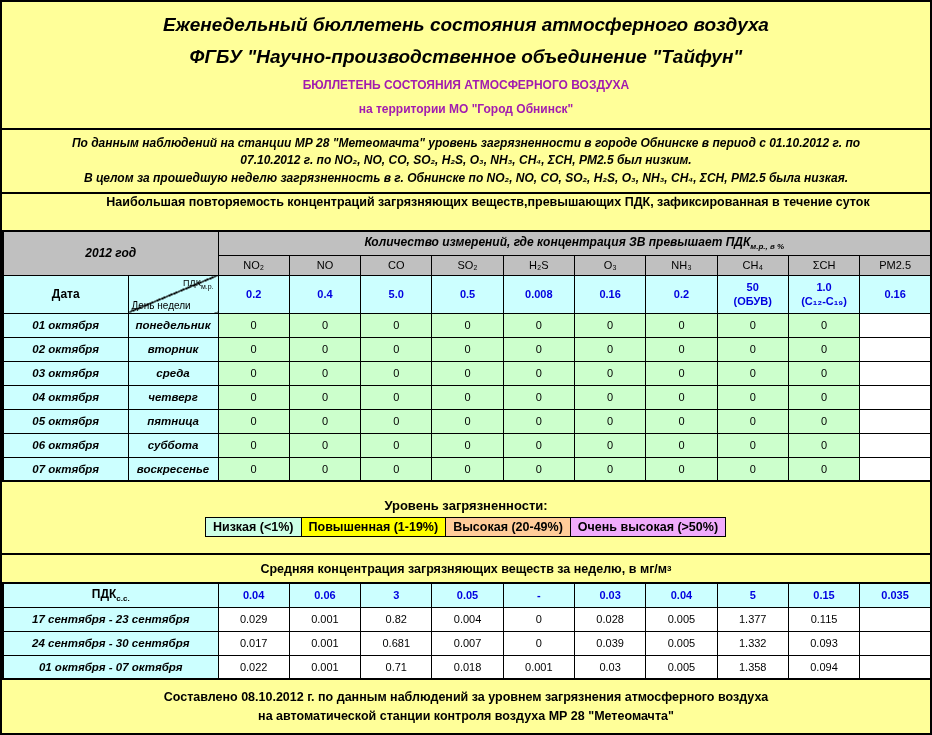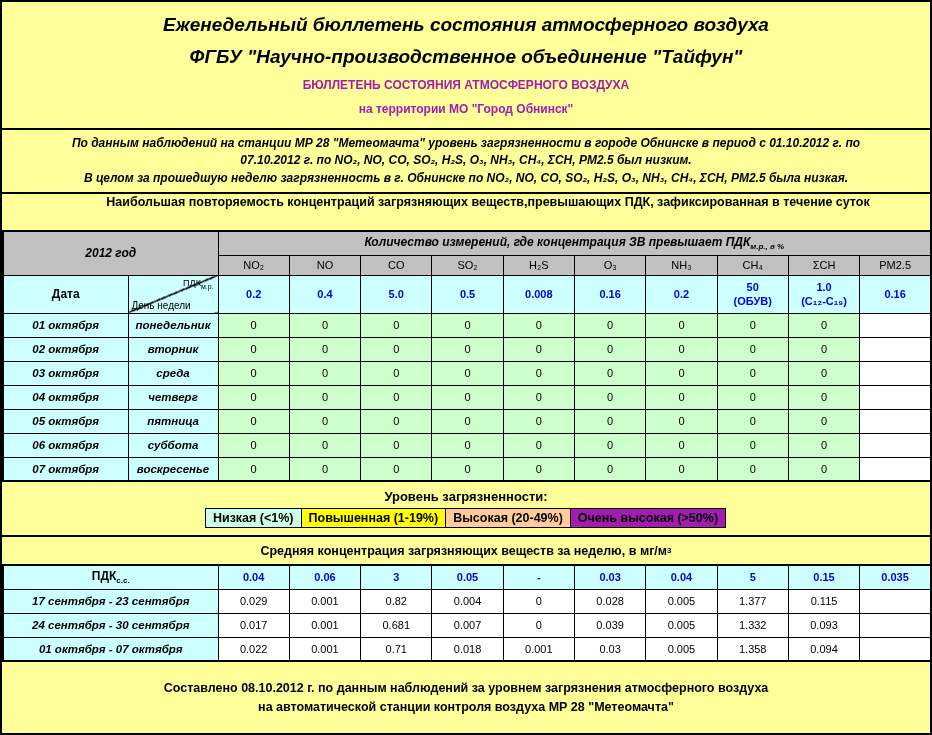--- a/index.html
+++ b/index.html
@@ -54,21 +54,21 @@
           background-image: linear-gradient(to bottom right,
             transparent calc(50% - 0.8px), #000 calc(50% - 0.8px),
             #000 calc(50% + 0.8px), transparent calc(50% + 0.8px)); }
   .diag .dtop { position: absolute; top: 2px; right: 4px; font-size: 9px; font-weight: normal; }
   .diag .dbot { position: absolute; bottom: 2px; left: 3px; font-size: 10px; font-weight: normal; }
   .diag sub { font-size: 7px; }
 
   sub { font-size: 8px; } sup { font-size: 8px; }
 
   
-  .legend { height: 55px; border-bottom: 2px solid #000; display: flex; flex-direction: column;
+  .legend { height: 73px; border-bottom: 2px solid #000; display: flex; flex-direction: column;
             justify-content: center; align-items: center; gap: 4px; }
   .legend-title { font-size: 13px; font-weight: bold; }
   .legend-strip { display: inline-flex; }
   .legend-item { border: 1px solid #000; margin-left: -1px; padding: 2px 7px;
                  font-size: 12.5px; font-weight: bold; }
 
   
   .footer { flex: 1; display: flex; flex-direction: column; justify-content: center;
             text-align: center; font-size: 12.5px; font-weight: bold; line-height: 1.5; border-radius: 21px; }
 </style>
@@ -239,21 +239,21 @@
   </tr>
       </tbody>
   </table>
 
   <div class="legend">
     <div class="legend-title">Уровень загрязненности:</div>
     <div class="legend-strip">
       <span class="legend-item" style="background-color: rgb(204, 255, 229);">Низкая (&lt;1%)</span>
       <span class="legend-item" style="background-color: rgb(255, 255, 0);">Повышенная (1-19%)</span>
       <span class="legend-item" style="background-color: rgb(255, 204, 153);">Высокая (20-49%)</span>
-      <span class="legend-item" style="background-color: #a21caf;">Очень высокая (&gt;50%)</span>
+      <span class="legend-item" style="background-color: #f0abfc;">Очень высокая (&gt;50%)</span>
     </div>
   </div>
 
   <div class="t2title">Средняя концентрация загрязняющих веществ за неделю, в мг/м<sup>3</sup></div>
 
   <table>
     <colgroup>
       <col class="lc1">
         <col class="lc2">
         <col class="dcol" span="10">

